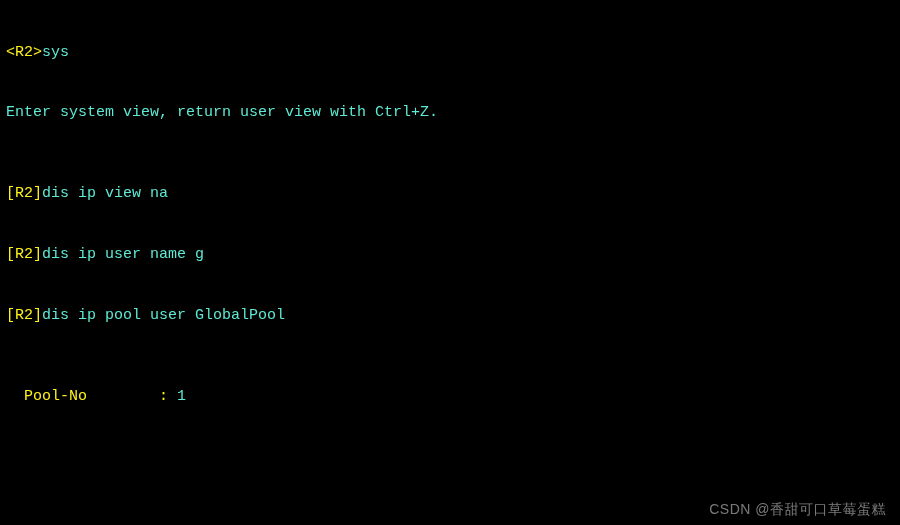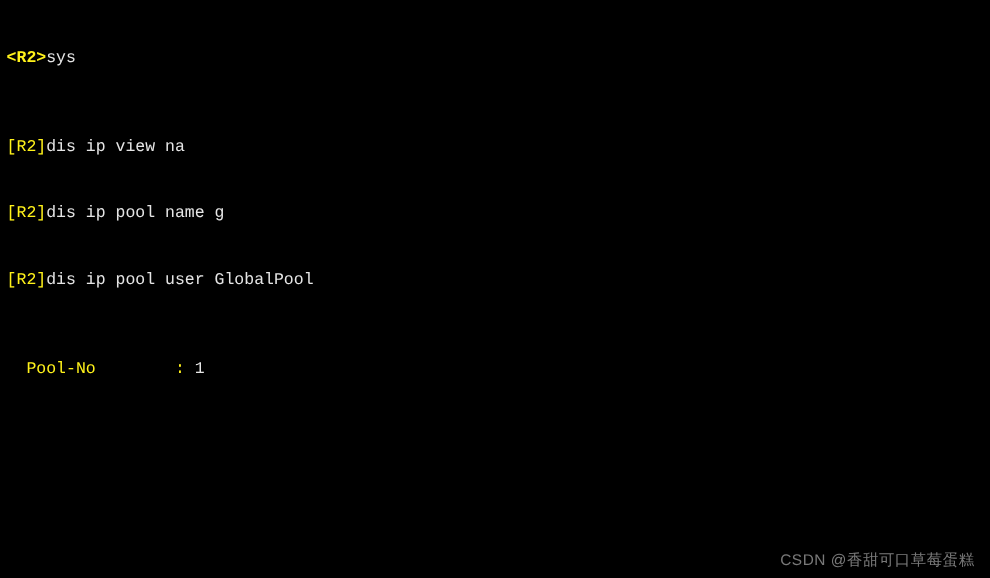--- a/index.html
+++ b/index.html
@@ -12,42 +12,43 @@
       font-size: 15px;
       line-height: 1.35;
       overflow: hidden;
       position: relative;
     }
     .term {
       padding: 2px 6px 6px 6px;
       white-space: pre;
     }
     .line { white-space: pre; }
-    .prompt-top { color: #fff21a; font-weight: bold; }
-    .white { color: #e5e5e5; }
+    .prompt-top { color: #fff21a; }
+    .white { color: #5eead4; }
     .kv-row { white-space: pre; }
     .watermark {
       position: absolute;
       right: 14px;
       bottom: 6px;
       color: rgba(220,220,220,0.55);
       font-family: sans-serif;
       font-size: 14px;
       letter-spacing: 0.5px;
       pointer-events: none;
     }
   </style>
 </head>
 <body>
 
 <div class="term">
   <div class="line"><span class="prompt-top">&lt;R2&gt;</span><span class="white">sys</span></div>
+  <div class="line white">Enter system view, return user view with Ctrl+Z.</div>
 
   <div class="line"><span>[R2]</span><span class="white">dis ip view na</span></div>
-  <div class="line"><span>[R2]</span><span class="white">dis ip pool name g</span></div>
+  <div class="line"><span>[R2]</span><span class="white">dis ip user name g</span></div>
   <div class="line"><span>[R2]</span><span class="white">dis ip pool user GlobalPool</span></div>
 
   <div class="kv-row"><span>  Pool-No        : </span><span class="white">1</span></div>
   
   
   
   
   
   
   

